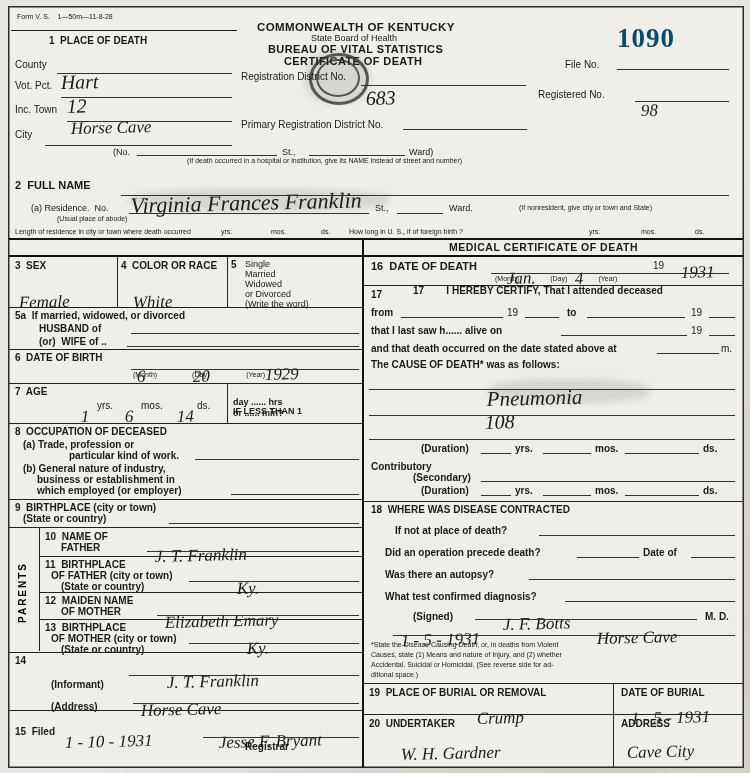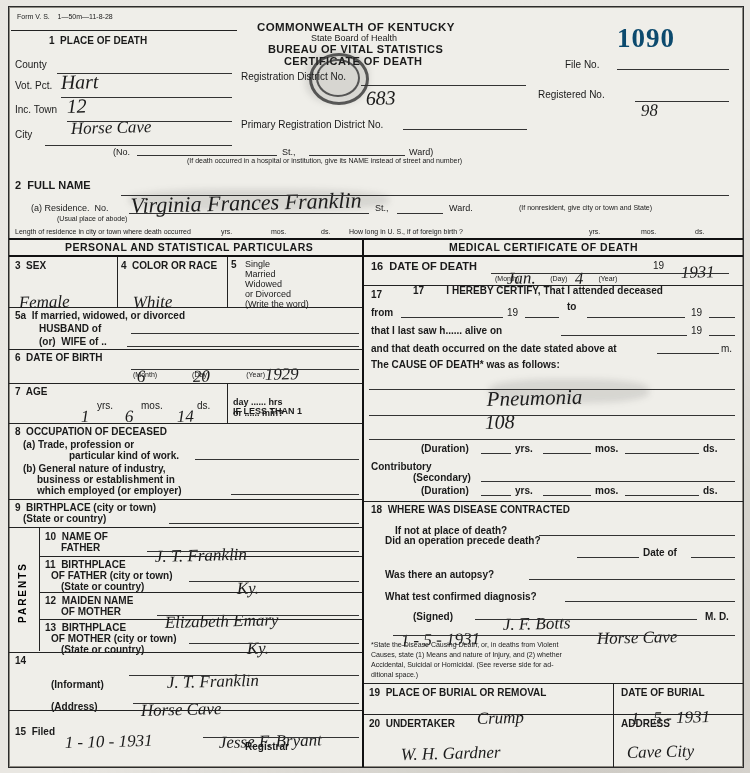--- a/index.html
+++ b/index.html
@@ -142,21 +142,20 @@
     <div class="pr prt xtiny" style="left:312px;top:221px;">ds.</div>
     <div class="pr prt xtiny" style="left:340px;top:221px;">How long in U. S., if of foreign birth ?</div>
     <div class="pr prt xtiny" style="left:580px;top:221px;">yrs.</div>
     <div class="pr prt xtiny" style="left:632px;top:221px;">mos.</div>
     <div class="pr prt xtiny" style="left:686px;top:221px;">ds.</div>
 
     <div class="line hl thick" style="left:0px;top:231px;width:734px;height:2px;"></div>
     <div class="line hl thick" style="left:0px;top:248px;width:734px;height:2px;"></div>
     <div class="line vl thick" style="left:353px;top:231px;width:2px;height:529px;"></div>
 
-    <div class="pr prt sec-title" style="left:56px;top:234px;">PERSONAL AND STATISTICAL PARTICULARS</div>
     <div class="pr prt sec-title" style="left:440px;top:234px;">MEDICAL CERTIFICATE OF DEATH</div>
 
     <div class="line vl" style="left:108px;top:250px;width:1px;height:50px;"></div>
     <div class="line vl" style="left:218px;top:250px;width:1px;height:50px;"></div>
     <div class="line hl" style="left:0px;top:300px;width:353px;height:1px;"></div>
 
     <div class="pr prt b s10" style="left:6px;top:253px;">3  SEX</div>
     <div class="pr hw med" style="left:10px;top:286px;">Female</div>
 
     <div class="pr prt b s10" style="left:112px;top:253px;">4  COLOR OR RACE</div>
@@ -266,21 +265,21 @@
     <div class="pr prt xtiny" style="left:486px;top:268px;">(Month)                (Day)                (Year)</div>
     <div class="line hl" style="left:355px;top:278px;width:379px;height:1px;"></div>
 
     <div class="pr prt b s10" style="left:362px;top:282px;">17</div>
     <div class="pr prt b s10" style="left:404px;top:278px;">17        I HEREBY CERTIFY, That I attended deceased</div>
 
     <div class="pr prt b s10" style="left:362px;top:300px;">from</div>
     <div class="solidline" style="left:392px;top:310px;width:102px;"></div>
     <div class="pr prt s10" style="left:498px;top:300px;">19</div>
     <div class="solidline" style="left:516px;top:310px;width:34px;"></div>
-    <div class="pr prt b s10" style="left:558px;top:294px;">to</div>
+    <div class="pr prt b s10" style="left:558px;top:300px;">to</div>
     <div class="solidline" style="left:578px;top:310px;width:98px;"></div>
     <div class="pr prt s10" style="left:682px;top:300px;">19</div>
     <div class="solidline" style="left:700px;top:310px;width:26px;"></div>
 
     <div class="pr prt b s10" style="left:362px;top:318px;">that I last saw h...... alive on</div>
     <div class="solidline" style="left:552px;top:328px;width:126px;"></div>
     <div class="pr prt s10" style="left:682px;top:318px;">19</div>
     <div class="solidline" style="left:700px;top:328px;width:26px;"></div>
 
     <div class="pr prt b s10" style="left:362px;top:336px;">and that death occurred on the date stated above at</div>
@@ -311,21 +310,21 @@
     <div class="pr prt b s10" style="left:586px;top:478px;">mos.</div>
     <div class="pr prt b s10" style="left:694px;top:478px;">ds.</div>
     <div class="solidline" style="left:472px;top:488px;width:30px;"></div>
     <div class="solidline" style="left:534px;top:488px;width:48px;"></div>
     <div class="solidline" style="left:616px;top:488px;width:74px;"></div>
     <div class="line hl" style="left:355px;top:494px;width:379px;height:1px;"></div>
 
     <div class="pr prt b s10" style="left:362px;top:497px;">18  WHERE WAS DISEASE CONTRACTED</div>
     <div class="pr prt b s10" style="left:386px;top:518px;">If not at place of death?</div>
     <div class="solidline" style="left:530px;top:528px;width:196px;"></div>
-    <div class="pr prt b s10" style="left:376px;top:528px;text-align:center;">Did an operation precede death?</div>
+    <div class="pr prt b s10" style="left:376px;top:540px;text-align:center;">Did an operation precede death?</div>
     <div class="solidline" style="left:568px;top:550px;width:62px;"></div>
     <div class="pr prt b s10" style="left:634px;top:540px;">Date of</div>
     <div class="solidline" style="left:682px;top:550px;width:44px;"></div>
     <div class="pr prt b s10" style="left:376px;top:562px;">Was there an autopsy?</div>
     <div class="solidline" style="left:520px;top:572px;width:206px;"></div>
     <div class="pr prt b s10" style="left:376px;top:584px;">What test confirmed diagnosis?</div>
     <div class="solidline" style="left:556px;top:594px;width:170px;"></div>
 
     <div class="pr prt b s10" style="left:404px;top:604px;">(Signed)</div>
     <div class="pr hw med" style="left:494px;top:608px;">J. F. Botts</div>

